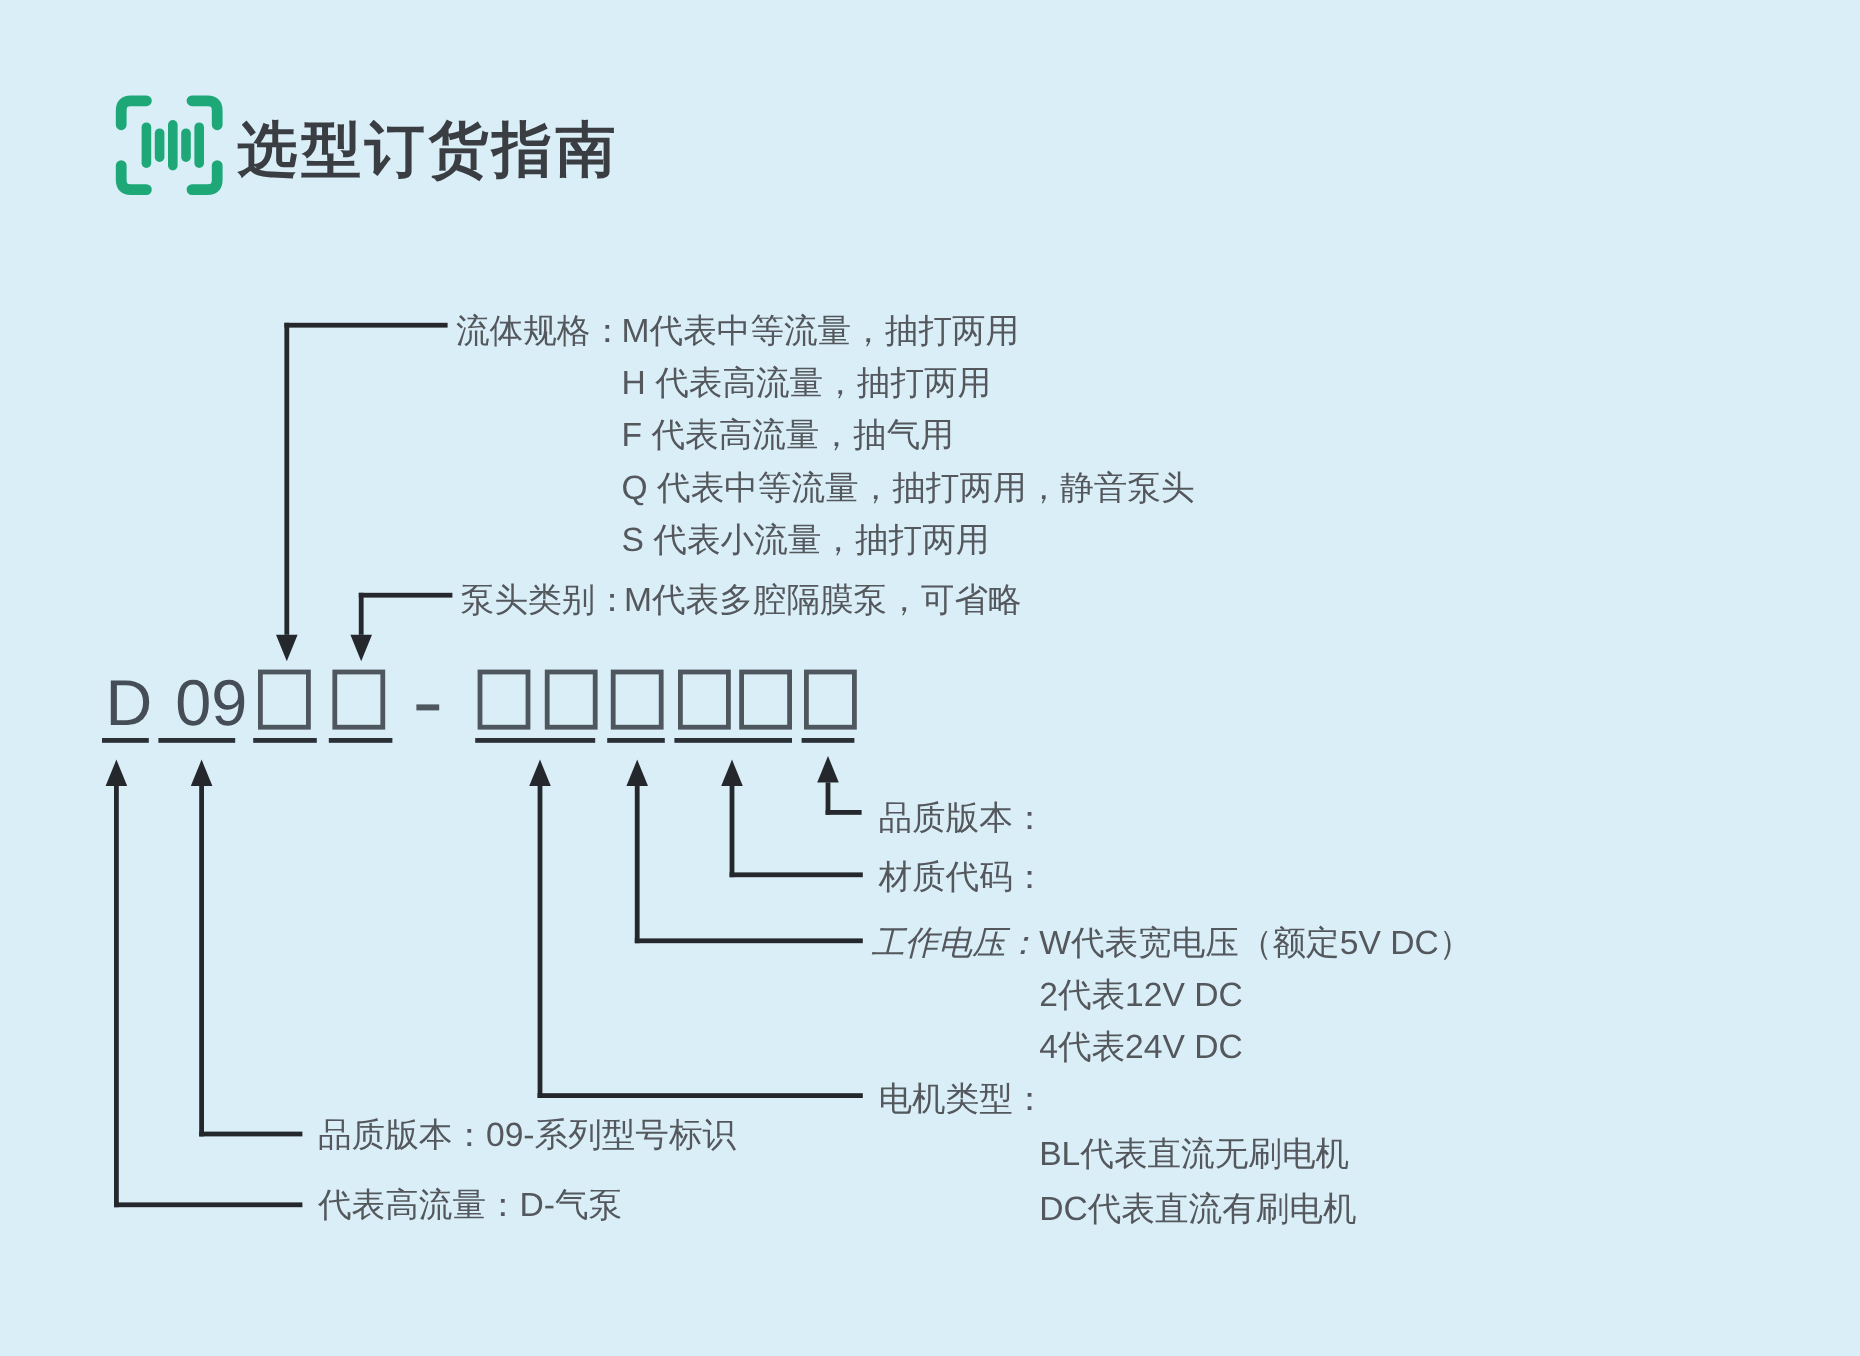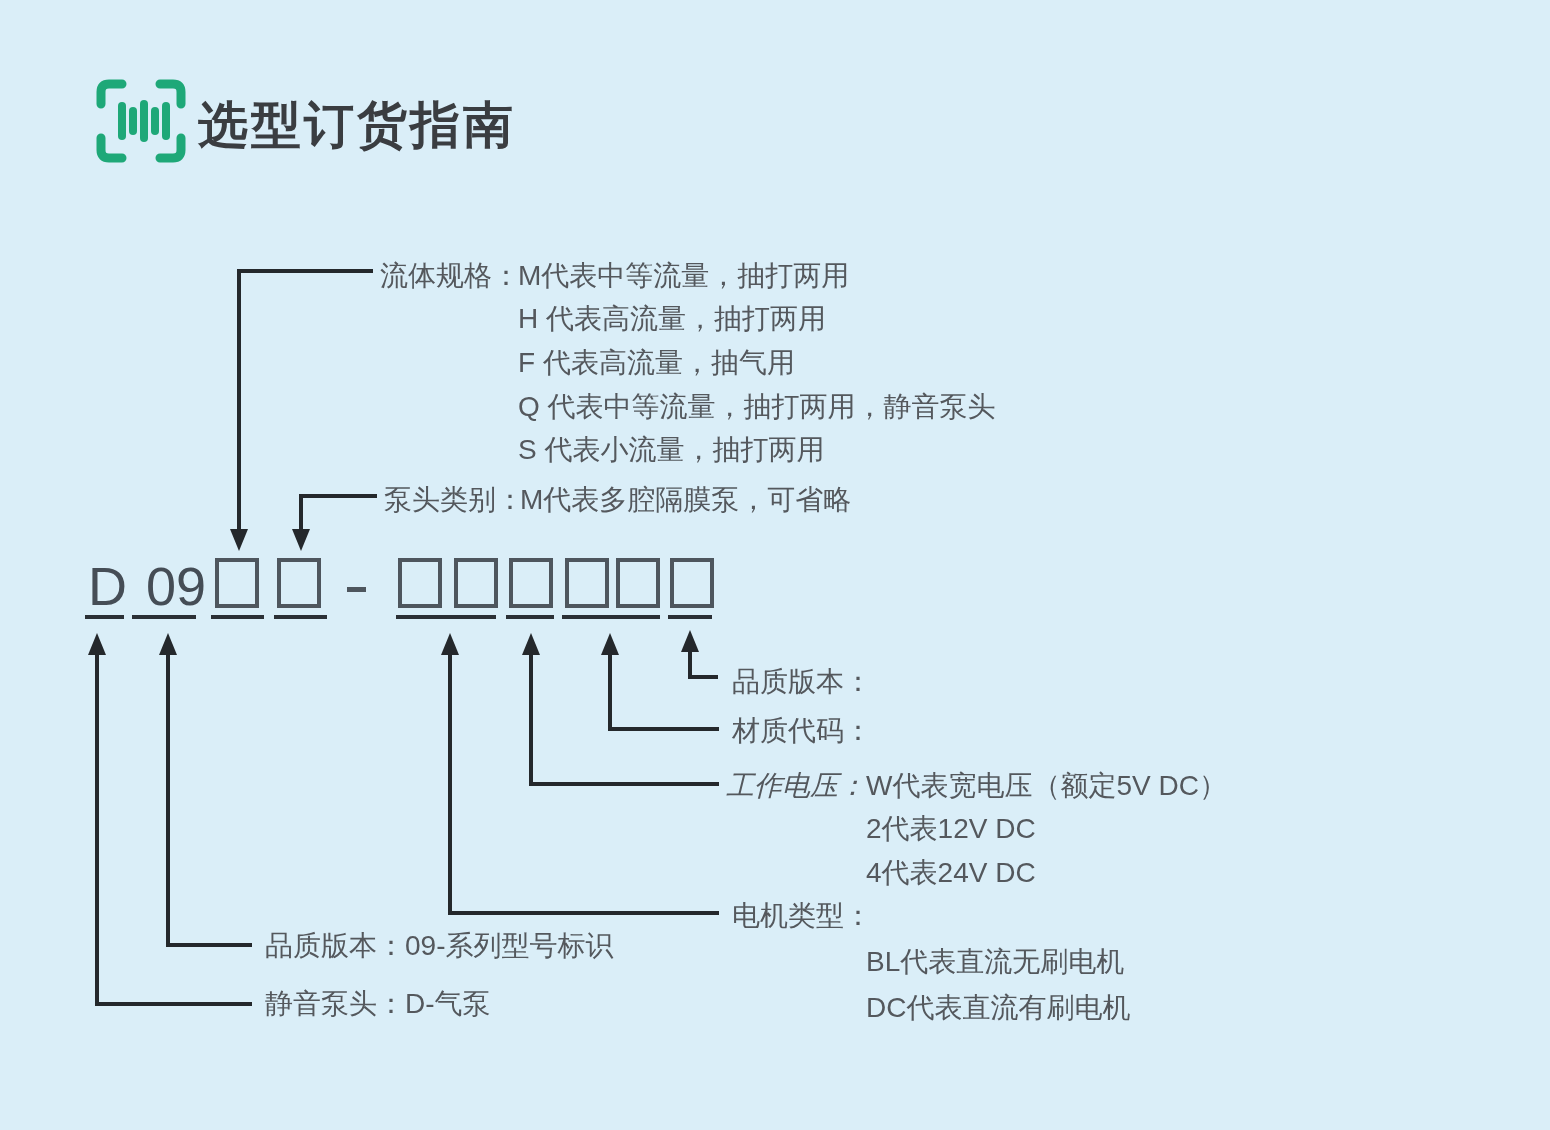--- a/index.html
+++ b/index.html
@@ -108,21 +108,21 @@
   <div class="mbox" style="left:670px;"></div>
   <div class="uline" style="left:396px;width:100px;"></div>
   <div class="uline" style="left:506px;width:48px;"></div>
   <div class="uline" style="left:562px;width:98px;"></div>
   <div class="uline" style="left:668px;width:44px;"></div>
 
   <div class="arrow-up" style="left:88px;top:633px;"></div>
   <div class="ln" style="left:95px;top:655px;width:4px;height:351px;"></div>
   <div class="ln" style="left:95px;top:1002px;width:157px;height:4px;"></div>
   <div class="t" style="left:265px;top:987px;">
-    <span>静音泵头：</span><span>D-气泵</span>
+    <span>代表高流量：</span><span>D-气泵</span>
   </div>
 
   <div class="arrow-up" style="left:159px;top:633px;"></div>
   <div class="ln" style="left:166px;top:655px;width:4px;height:292px;"></div>
   <div class="ln" style="left:166px;top:943px;width:86px;height:4px;"></div>
   <div class="t" style="left:265px;top:929px;">
     <span>品质版本：</span><span>09-系列型号标识</span>
   </div>
 
   <div class="arrow-up" style="left:441px;top:633px;"></div>

